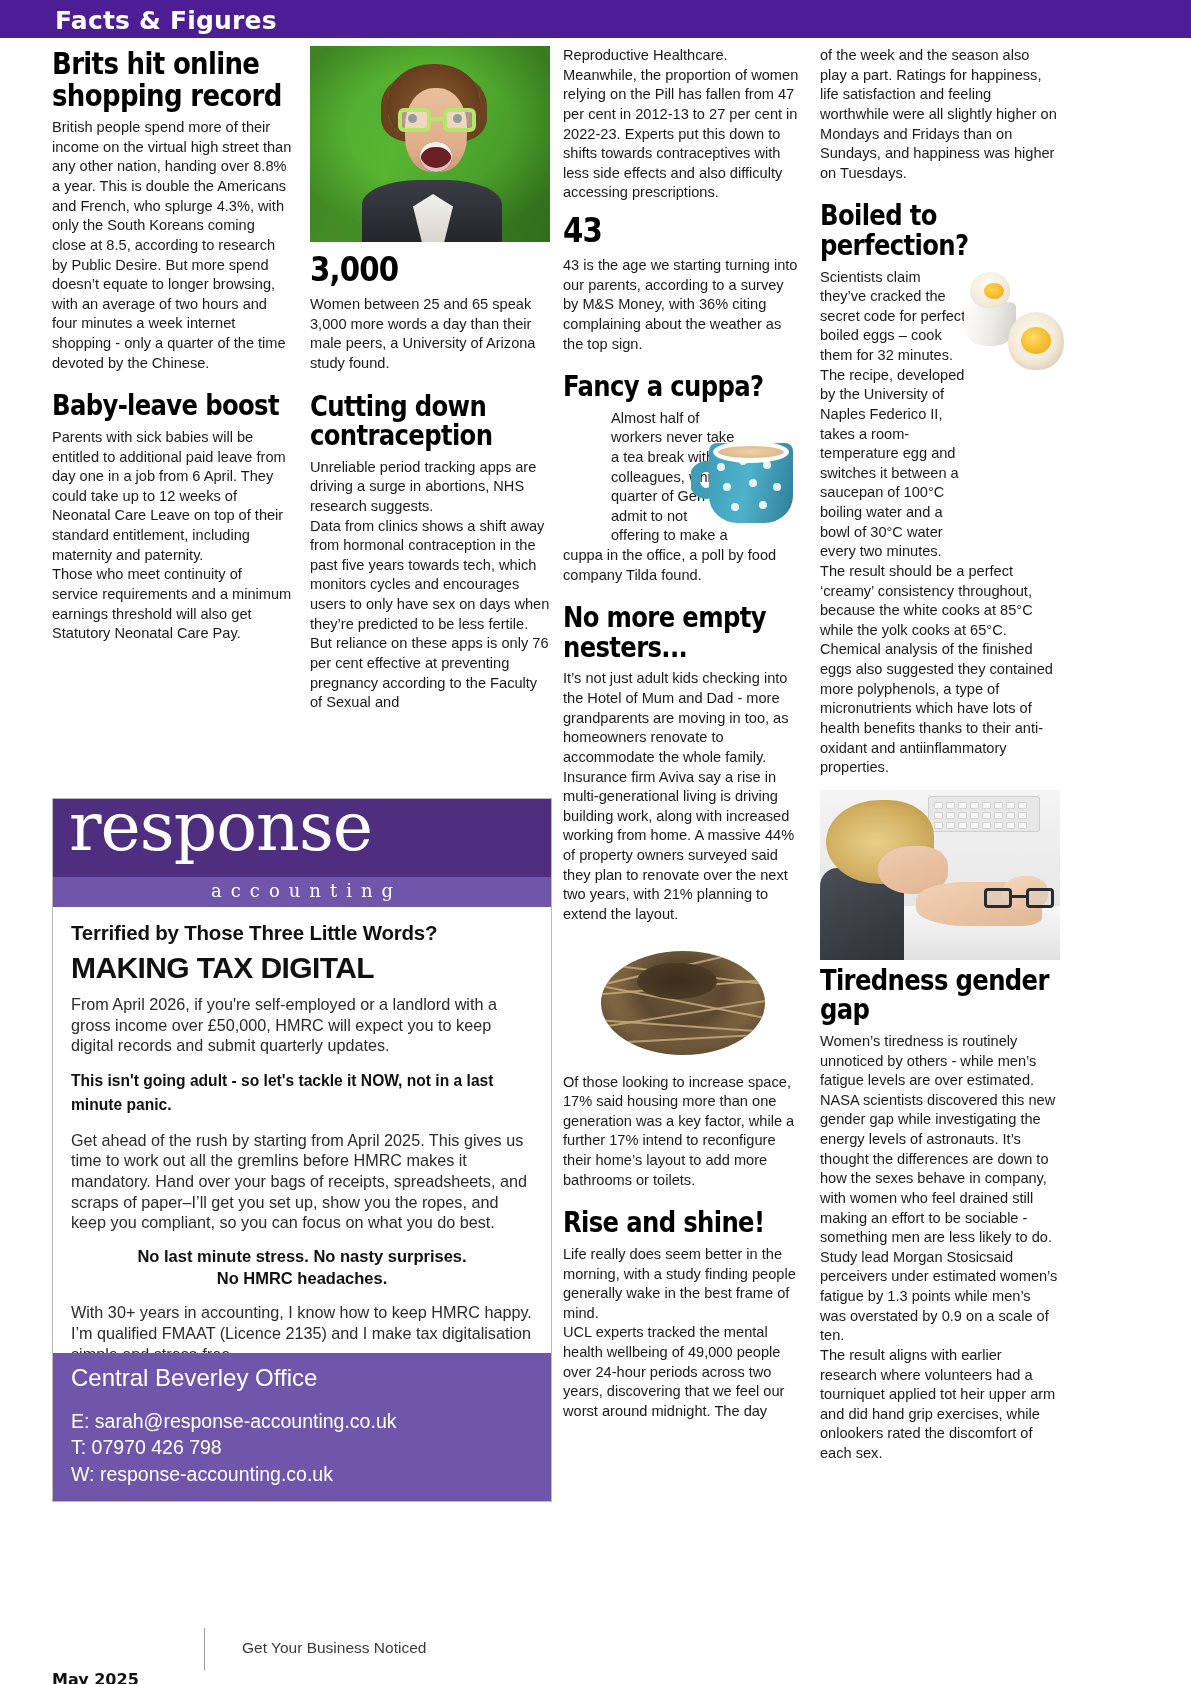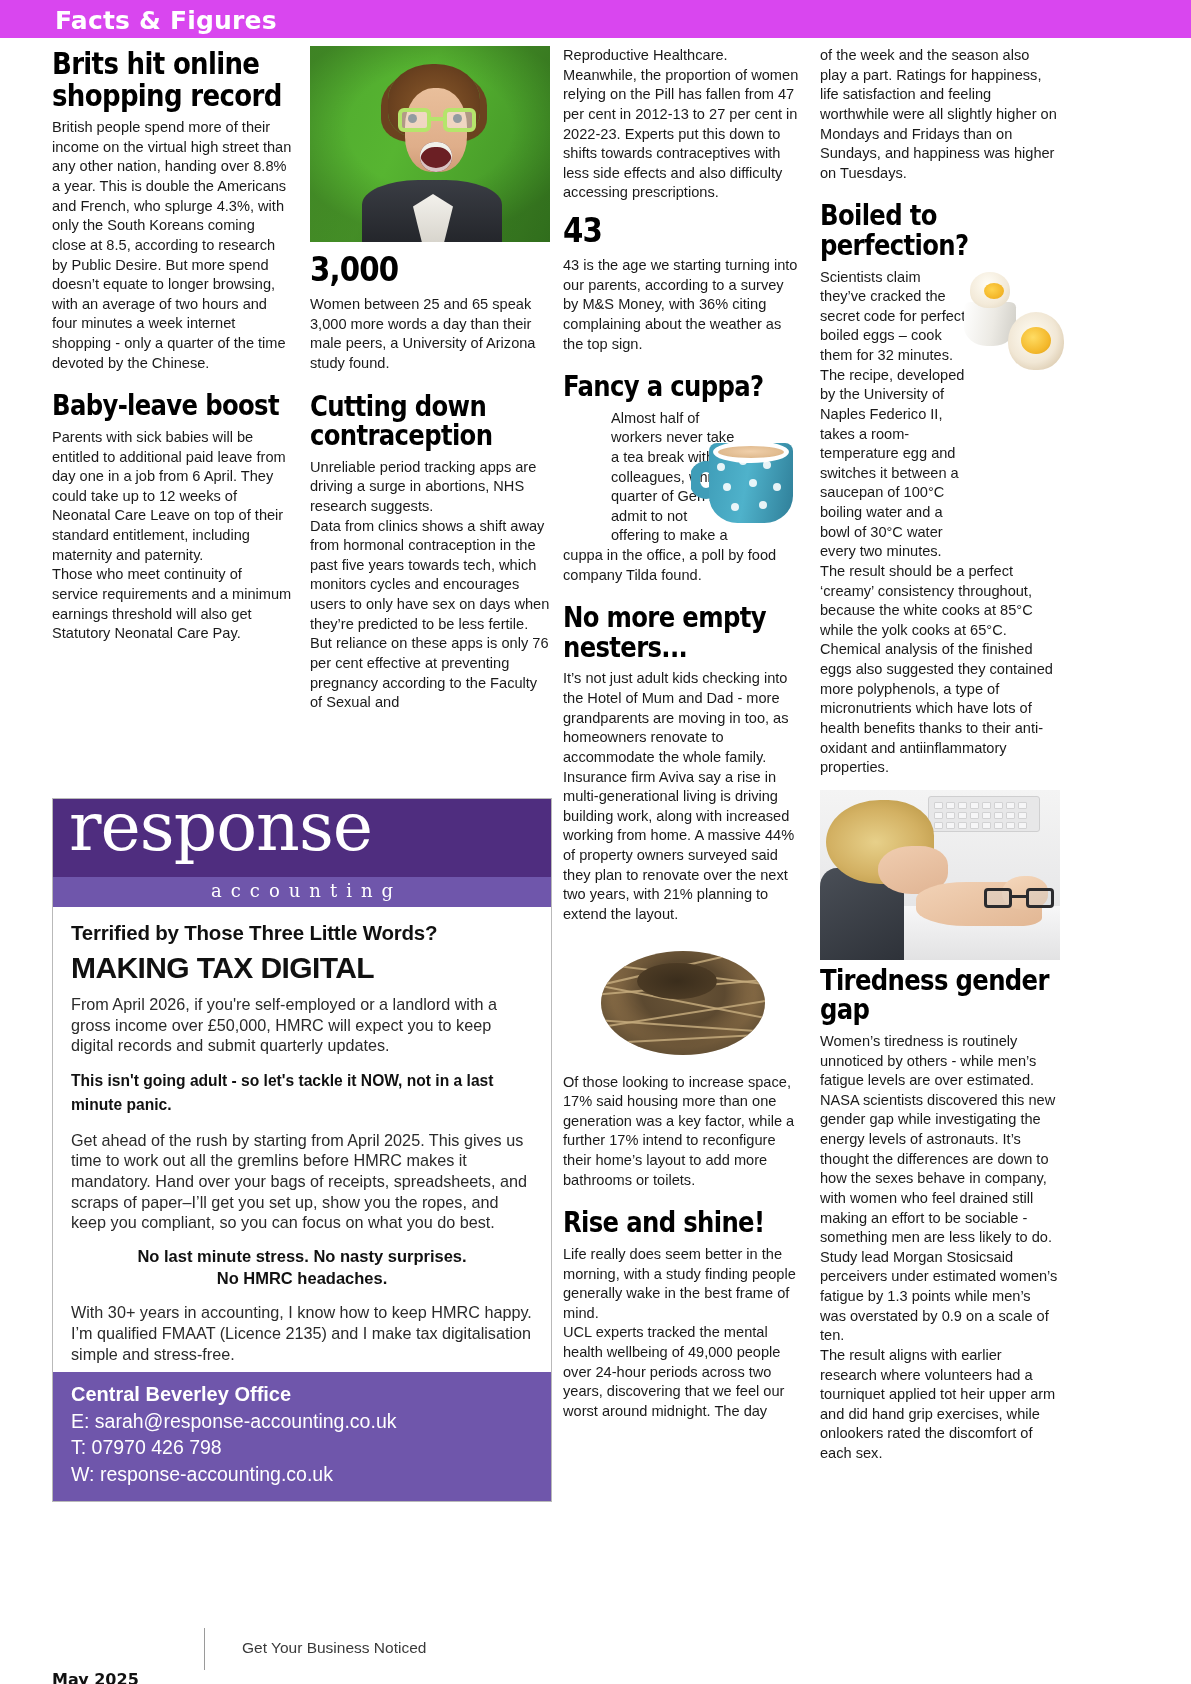--- a/index.html
+++ b/index.html
@@ -237,39 +237,39 @@
     font-size: 30px; font-weight: bold; color:#111; letter-spacing: -.6px;
     margin-bottom: 9px;
   }
   .ad-p { font-size: 16.2px; line-height: 1.28; color:#2b2b2b; margin-bottom: 13px; }
   .ad-p.strong { font-weight:bold; line-height:1.55; color:#111; font-size:15.6px; margin-bottom: 12px;}
   .ad-center { text-align:center; font-weight:bold; font-size:16.5px; line-height:1.3; color:#111; margin: 12px 0 13px 0;}
   .ad-contact {
     position:absolute; left:0; bottom:0; width: 100%;
     background:#6f56ab; color:#fff; padding: 11px 18px 14px 18px;
   }
-  .ad-contact .office { font-size:20px; font-weight:bold; margin-bottom:2px; }
+  .ad-contact .office { font-size:24px; font-weight:normal; margin-bottom:16px; }
   .ad-contact .line { font-size:19.5px; line-height:1.35; font-weight:normal; }
 
   
   .footer { position:absolute; left:52px; bottom: 16px; width: 700px; height: 40px; }
   .footer-date {
     position:absolute; left:0; top:10px; font-size:16px; font-weight:bold; color:#111;
     font-family:"DejaVu Sans", sans-serif;
     margin-top:32px;
   }
   .footer-rule { position:absolute; left:152px; top:0; width:1px; height:42px; background:#9a9a9a; }
   .footer-tag { position:absolute; left:190px; top:11px; font-size:15.5px; color:#3a3a3a; }
 </style>
 </head>
 <body>
 
 <div class="page">
 
-  <div class="masthead" style="background: #d946ef;">
+  <div class="masthead" style="background: #4c1d95;">
     <div class="masthead-title">Facts &amp; Figures</div>
   </div>
 
   <div class="col col-1">
     <h2 class="head big">Brits hit online shopping record</h2>
     <p class="body">British people spend more of their income on the virtual high street than any other nation, handing over 8.8% a year. This is double the Americans and French, who splurge 4.3%, with only the South Koreans coming close at 8.5, according to research by Public Desire. But more spend doesn’t equate to longer browsing, with an average of two hours and four minutes a week internet shopping - only a quarter of the time devoted by the Chinese.</p>
 
     <h2 class="head" style="margin-top:18px;">Baby-leave boost</h2>
     <p class="body">Parents with sick babies will be entitled to additional paid leave from day one in a job from 6 April. They could take up to 12 weeks of Neonatal Care Leave on top of their standard entitlement, including maternity and paternity.</p>
     <p class="body">Those who meet continuity of service requirements and a minimum earnings threshold will also get Statutory Neonatal Care Pay.</p>

